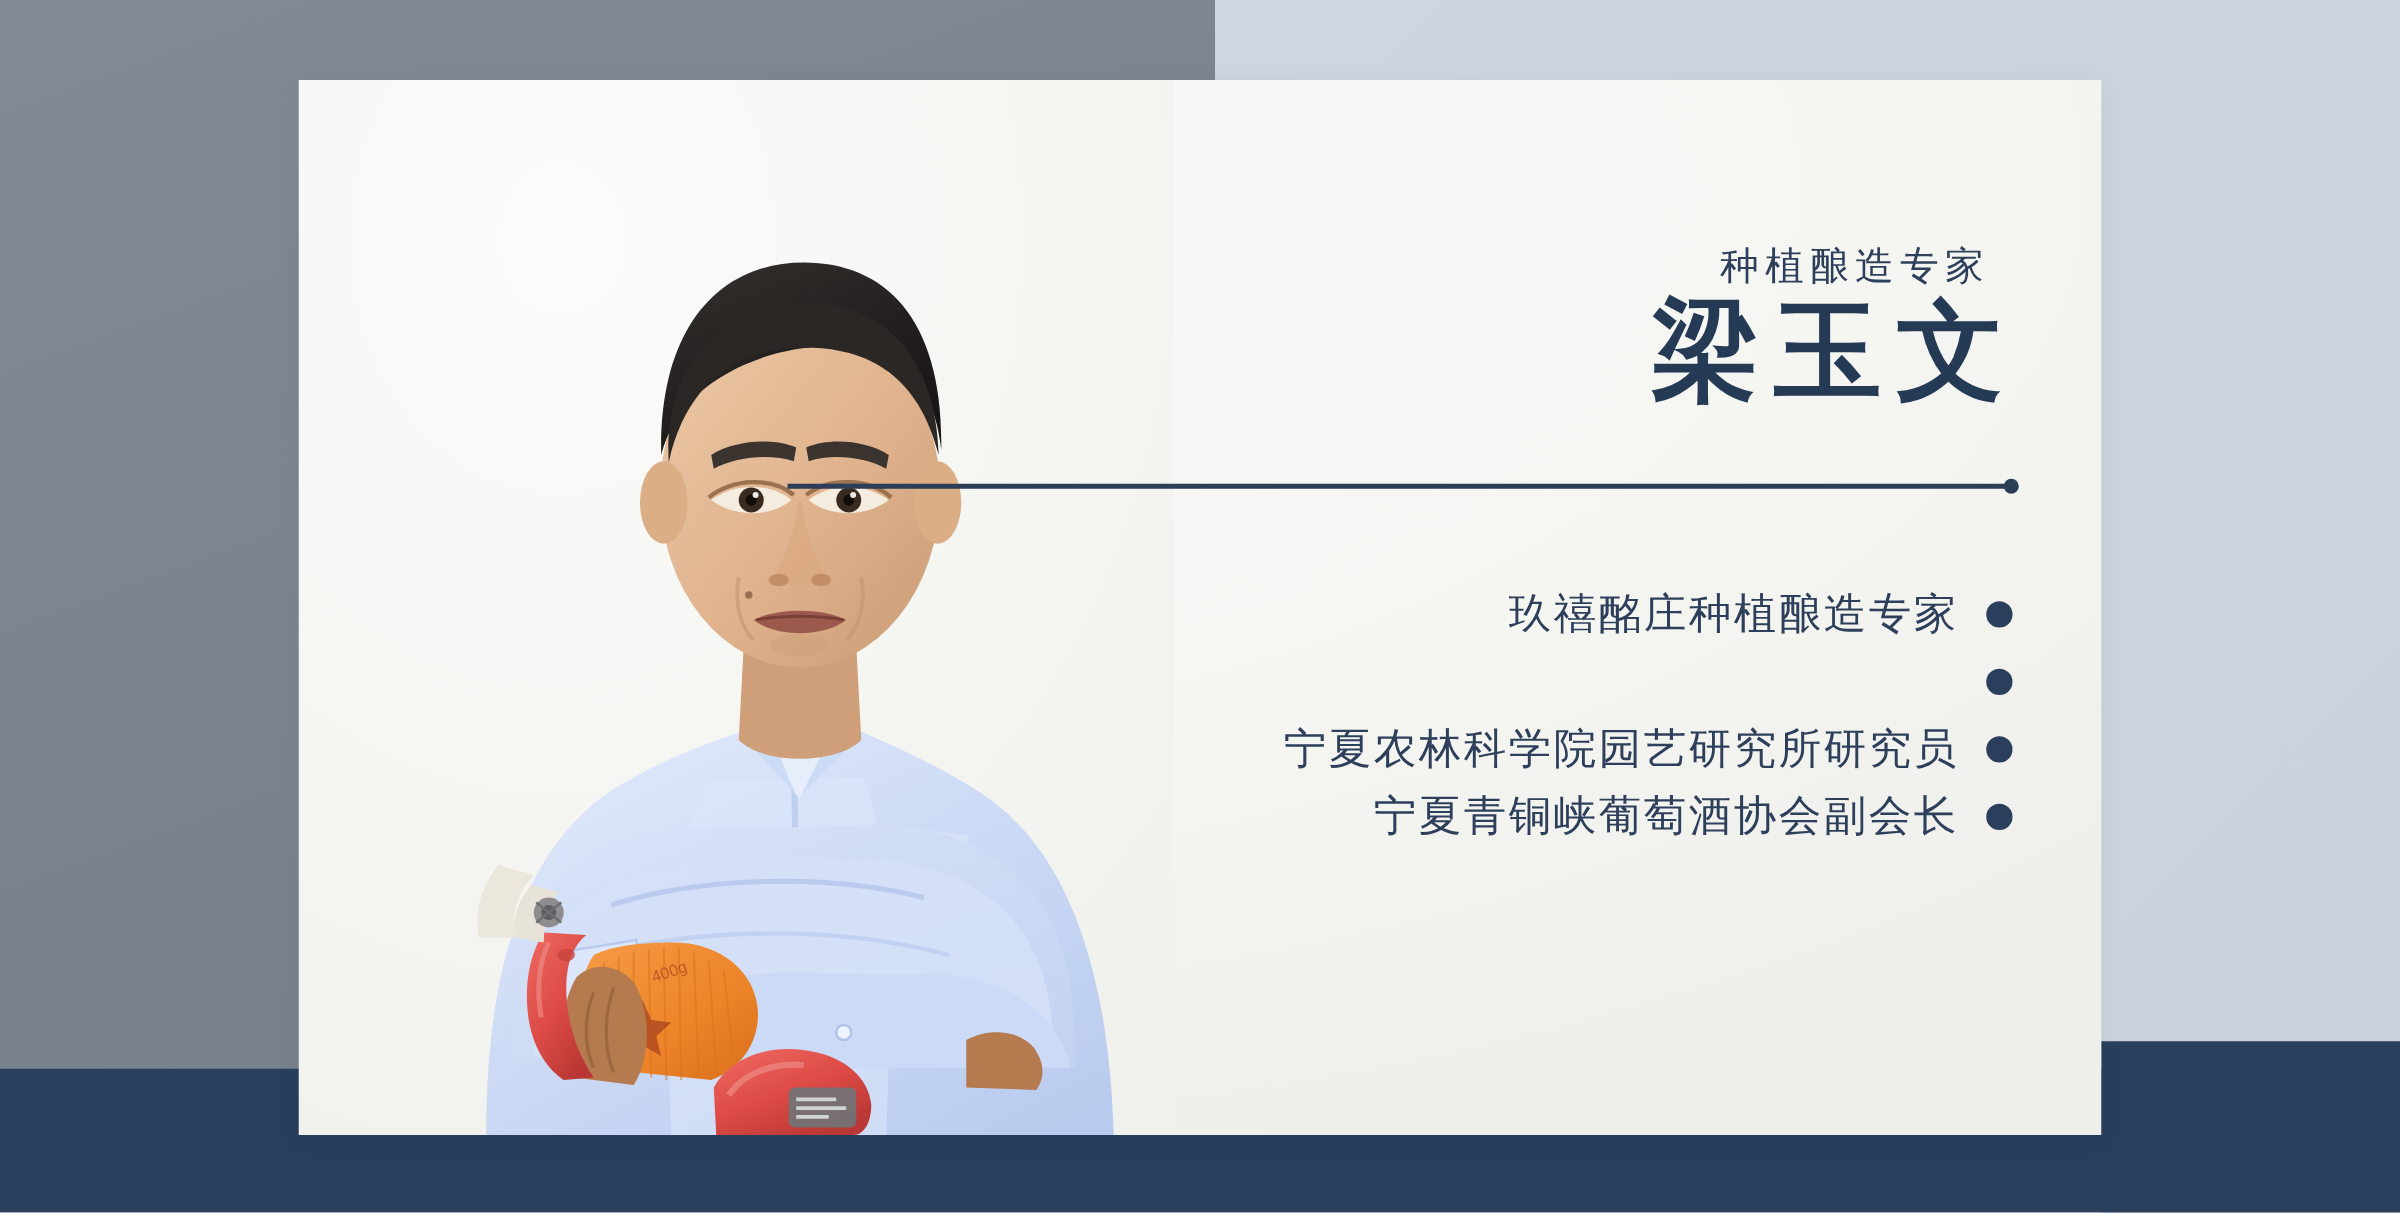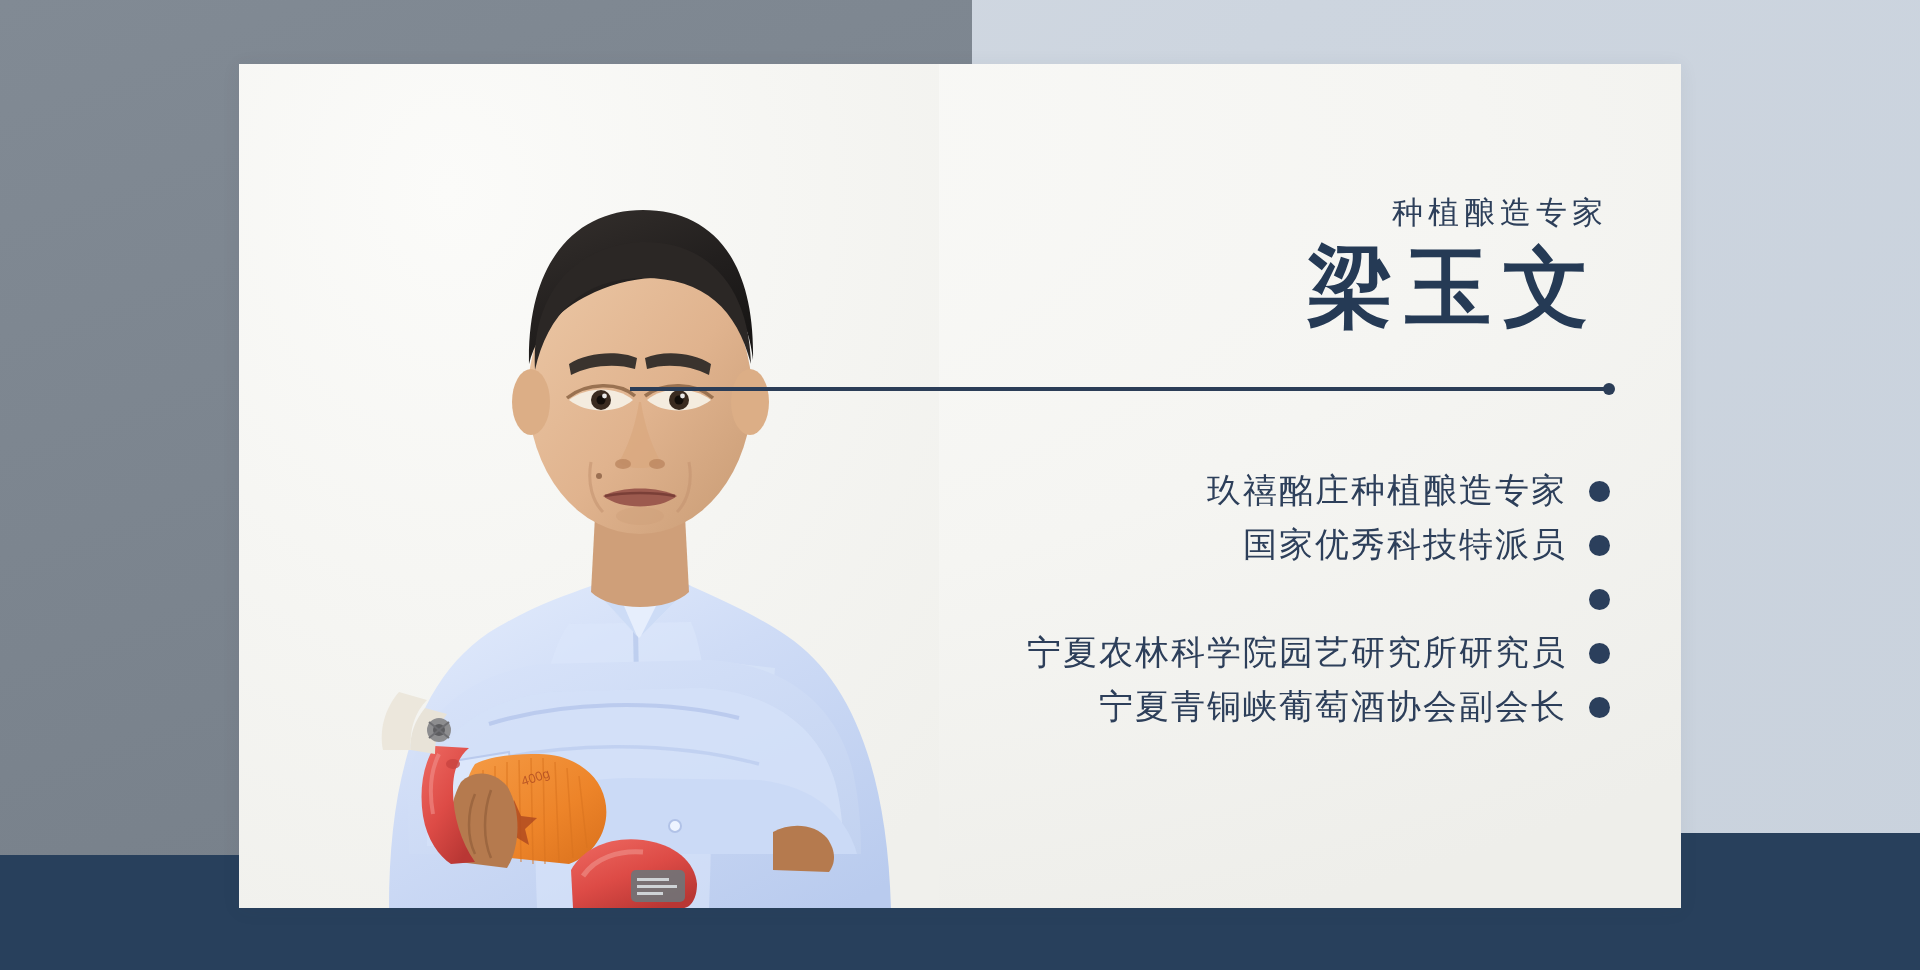--- a/index.html
+++ b/index.html
@@ -46,30 +46,30 @@
     position:absolute;left:0px;top:0px;width:700px;height:844px;
     overflow:hidden;
   }
   .photo svg{display:block;width:700px;height:844px;}
 
   
   .textcol{
     position:absolute;left:700px;top:0;width:742px;height:844px;
   }
   .subtitle{
-    position:absolute;right:73px;top:128px;
+    position:absolute;right:89px;top:128px;
     font-size:31px;letter-spacing:5px;color:#2d3f5a;
     font-family:"Liberation Sans","DejaVu Sans",sans-serif;
     font-weight:400;white-space:nowrap;
   }
   .name{
-    position:absolute;right:80px;top:178px;
+    position:absolute;right:66px;top:178px;
     font-size:86px;line-height:1.05;letter-spacing:12px;
     color:#253a55;font-weight:700;white-space:nowrap;
-    font-family:Liberation Sans, sans-serif;
+    font-family:Liberation Mono, monospace;
   }
   .rule-wrap{
     position:absolute;right:66px;top:319px;width:985px;height:12px;
   }
   .rule-line{
     position:absolute;left:0;top:4px;width:975px;height:4px;background:#2b3d57;
   }
   .rule-dot{
     position:absolute;right:0;top:0;width:12px;height:12px;border-radius:50%;
     background:#2b3d57;
@@ -275,24 +275,20 @@
       <div class="name">梁玉文</div>
 
       <div class="rule-wrap">
         <div class="rule-line"></div>
         <div class="rule-dot"></div>
       </div>
 
       <div class="creds">
         <div class="cred">
           <span class="cred-text">玖禧酩庄种植酿造专家</span>
-          <span class="cred-dot"></span>
-        </div>
-        <div class="cred">
-          <span class="cred-text">国家优秀科技特派员</span>
           <span class="cred-dot"></span>
         </div>
         <div class="cred">
           <span class="cred-dot"></span>
         </div>
         <div class="cred">
           <span class="cred-text">宁夏农林科学院园艺研究所研究员</span>
           <span class="cred-dot"></span>
         </div>
         <div class="cred">

